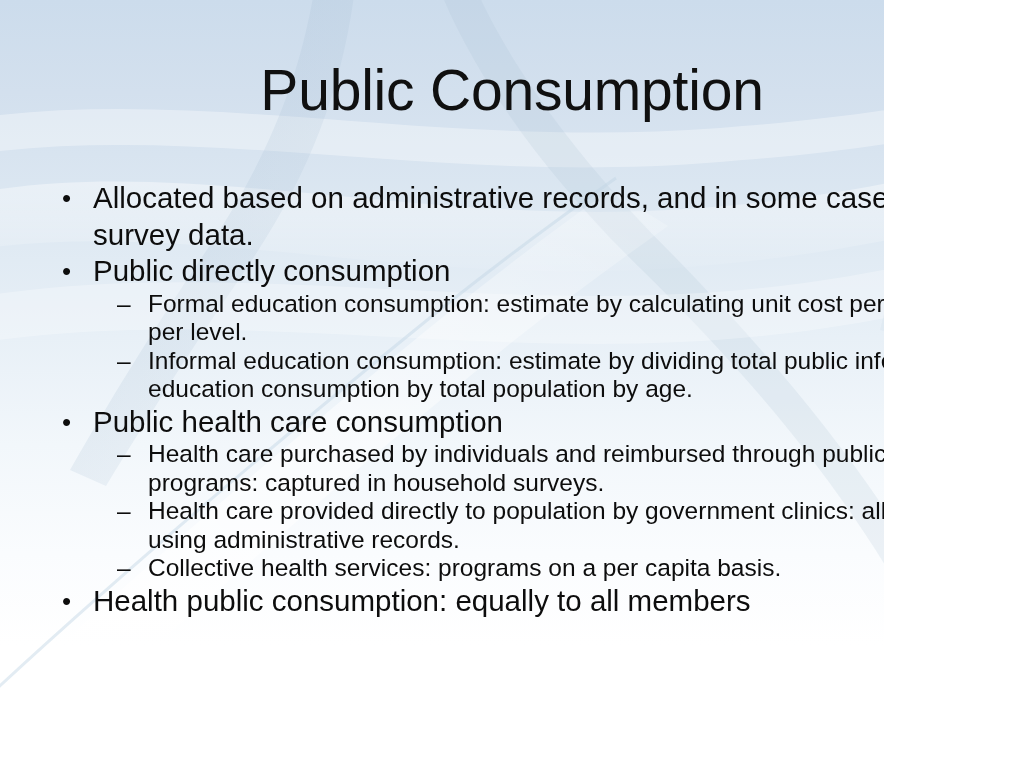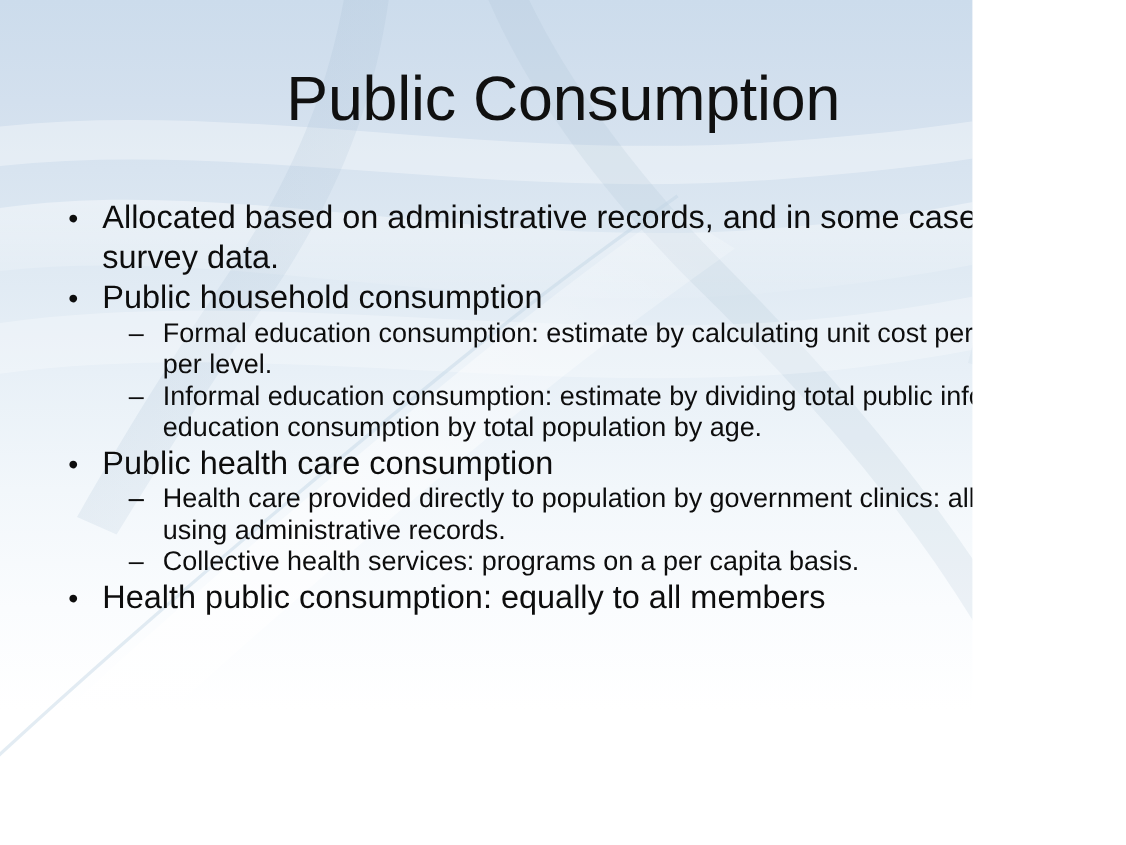--- a/index.html
+++ b/index.html
@@ -147,40 +147,41 @@
 
   <div class="body-block">
 
     <div class="lvl1">
       <span class="marker">•</span>
       <span>Allocated based on administrative records, and in some cases, survey data.</span>
     </div>
 
     <div class="lvl1">
       <span class="marker">•</span>
-      <span>Public household consumption</span>
+      <span>Public directly consumption</span>
     </div>
 
     <div class="lvl2">
       <span class="marker">–</span>
       <span>Formal education consumption: estimate by calculating unit cost per student per level.</span>
     </div>
 
     <div class="lvl2">
       <span class="marker">–</span>
       <span>Informal education consumption: estimate by dividing total public informal education consumption by total population by age.</span>
     </div>
 
     <div class="lvl1">
       <span class="marker">•</span>
       <span>Public health care consumption</span>
     </div>
 
     <div class="lvl2">
       <span class="marker">–</span>
+      <span>Health care purchased by individuals and reimbursed through public programs: captured in household surveys.</span>
     </div>
 
     <div class="lvl2">
       <span class="marker">–</span>
       <span>Health care provided directly to population by government clinics: allocate using administrative records.</span>
     </div>
 
     <div class="lvl2">
       <span class="marker">–</span>
       <span>Collective health services: programs on a per capita basis.</span>

